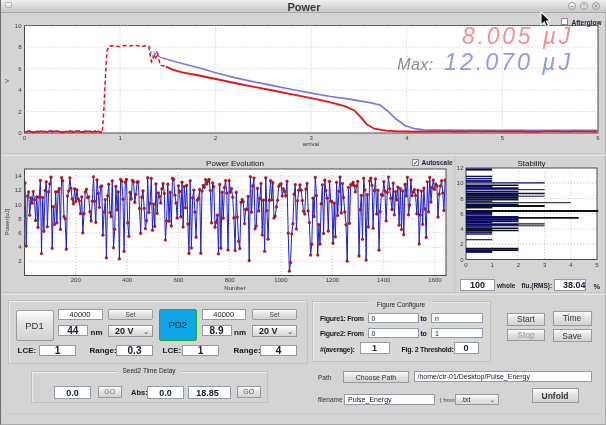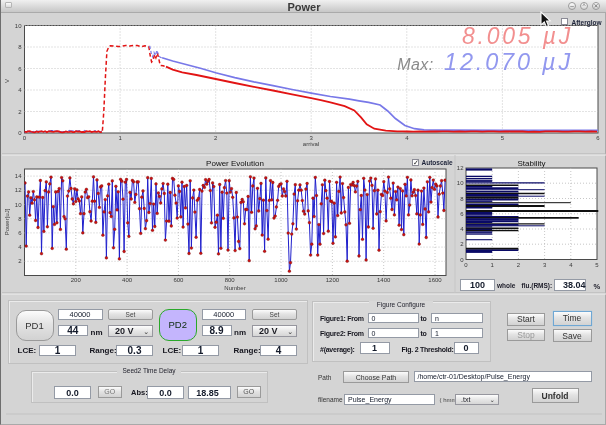--- a/index.html
+++ b/index.html
@@ -556,32 +556,32 @@
 <div class="sl" style="left:496px;top:281.5px;">whole</div>
 <div class="sl" style="left:520.5px;top:281.5px;">flu.(RMS):</div>
 <div class="ed" style="left:553px;top:278.5px;width:31.5px;height:12px;font-size:9px;line-height:11px;padding-left:8px;">38.04</div>
 <div class="sl" style="left:592.5px;top:281.5px;font-size:7.5px;">%</div>
 
 <div class="pan" style="left:7px;top:299.5px;width:300px;height:64px;"></div>
 <div class="pan" style="left:310.5px;top:300.5px;width:179px;height:61px;background:#d8d8d8;"></div>
 <div class="pan" style="left:30px;top:370.5px;width:237px;height:32px;"></div>
 <div style="position:absolute;left:116px;top:367px;width:64px;background:#d4d4d4;font-size:6.5px;color:#23232e;text-align:center;">Seed2 Time Delay</div>
 
-<div class="btn" style="left:14.5px;top:310px;width:38px;height:31px;font-size:9.5px;line-height:29px;border-radius:10px;">PD1</div>
+<div class="btn" style="left:14.5px;top:310px;width:38px;height:31px;font-size:9.5px;line-height:29px;border-radius:2px;">PD1</div>
 <div class="ed" style="left:56.5px;top:309px;width:45px;height:11px;font-size:7.5px;font-weight:normal;line-height:10px;">40000</div>
 <div class="btn" style="left:107px;top:309px;width:45px;height:11px;font-size:6.5px;line-height:10px;border-radius:2px;color:#444;">Set</div>
 <div class="ed" style="left:56.5px;top:325px;width:30.5px;height:11px;line-height:10px;">44</div>
 <div class="lbl" style="left:89.5px;top:327.5px;">nm</div>
 <div class="dd" style="left:107px;top:324.5px;width:45px;height:12px;font-size:9px;line-height:11px;padding-left:6px;">20 V<span style="position:absolute;right:3px;top:0;font-weight:normal;font-size:7px;color:#333;">⌄</span></div>
 <div class="lbl" style="left:16.5px;top:345.5px;">LCE:</div>
 <div class="ed" style="left:38px;top:344.5px;width:37px;height:11px;line-height:10px;">1</div>
 <div class="lbl" style="left:88.5px;top:346px;">Range:</div>
 <div class="ed" style="left:115px;top:344.5px;width:37px;height:11px;line-height:10px;">0.3</div>
 
-<div class="btn" style="left:158px;top:309px;width:37.5px;height:32px;font-size:9.5px;line-height:30px;border-radius:10px;background:#c4b5fd;border-color:#2aa82a;color:#0d2b0d;">PD2</div>
+<div class="btn" style="left:158px;top:309px;width:37.5px;height:32px;font-size:9.5px;line-height:30px;border-radius:2px;background:#0ea5e9;border-color:#2aa82a;color:#0d2b0d;">PD2</div>
 <div class="ed" style="left:200.5px;top:309px;width:44.5px;height:11px;font-size:7.5px;font-weight:normal;line-height:10px;">40000</div>
 <div class="btn" style="left:251px;top:309px;width:45px;height:11px;font-size:6.5px;line-height:10px;border-radius:2px;color:#444;">Set</div>
 <div class="ed" style="left:200.5px;top:325px;width:30px;height:11px;line-height:10px;">8.9</div>
 <div class="lbl" style="left:233px;top:327.5px;">nm</div>
 <div class="dd" style="left:251px;top:324.5px;width:45px;height:12px;font-size:9px;line-height:11px;padding-left:6px;">20 V<span style="position:absolute;right:3px;top:0;font-weight:normal;font-size:7px;color:#333;">⌄</span></div>
 <div class="lbl" style="left:161.5px;top:345.5px;">LCE:</div>
 <div class="ed" style="left:181px;top:344.5px;width:37px;height:11px;line-height:10px;">1</div>
 <div class="lbl" style="left:232.5px;top:346px;">Range:</div>
 <div class="ed" style="left:259px;top:344.5px;width:37px;height:11px;line-height:10px;">4</div>
 

